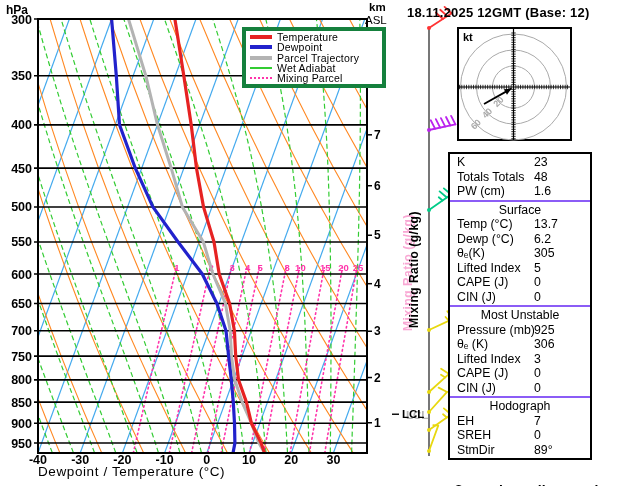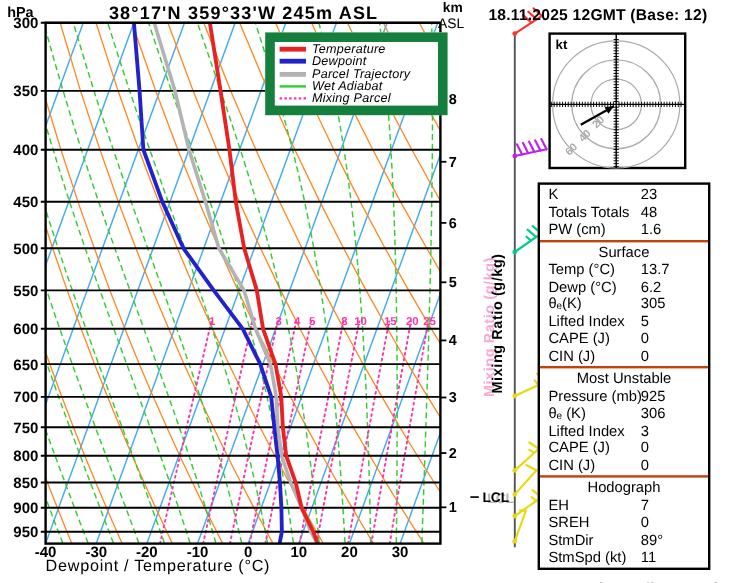--- a/index.html
+++ b/index.html
@@ -5,32 +5,32 @@
   html,body{margin:0;padding:0;width:629px;height:486px;overflow:hidden;background:#fff;
     font-family:"Liberation Sans",sans-serif;-webkit-font-smoothing:none;}
   #stage{position:relative;width:629px;height:486px;}
   #chart{position:absolute;left:0;top:0;z-index:1;}
   .ov{position:absolute;z-index:2;color:#000;white-space:nowrap;}
   #hpa-label{left:6px;top:3px;font-size:12px;font-weight:bold;}
   #main-title{left:38px;top:3px;width:330px;text-align:center;font-size:15px;font-weight:bold;letter-spacing:1px;}
   #km-label{left:369px;top:1px;font-size:11.5px;font-weight:bold;}
   #asl-label{left:365px;top:14px;font-size:11.5px;font-weight:normal;}
   #datetime{left:407px;top:5px;font-size:13px;font-weight:bold;letter-spacing:.2px;}
-  #legend{left:221px;top:27px;width:136px;background:#fff;border:8px solid #15803d;z-index:3;padding:1px 0;font-style:italic;}
+  #legend{left:242px;top:27px;width:136px;background:#fff;border:4px solid #15803d;z-index:3;padding:1px 0;}
   .leg-row{display:flex;align-items:center;height:10.3px;}
   .leg-swatch{width:22px;margin-left:4px;flex:none;border-top-style:solid;}
   .leg-label{margin-left:5px;font-size:10.5px;letter-spacing:.2px;line-height:10px;}
   #mix-label-black{left:407px;top:352px;width:165px;text-align:center;font-size:12px;font-weight:bold;letter-spacing:.5px;
     transform:rotate(-90deg);transform-origin:0 0;}
   #mix-label-pink{left:401px;top:355px;width:165px;text-align:center;font-size:12px;font-weight:bold;letter-spacing:.5px;
     transform:rotate(-90deg);transform-origin:0 0;color:#f9a8d4;z-index:1;}
   #xaxis-title{left:38px;top:464px;width:330px;font-size:13.5px;letter-spacing:.6px;}
   #copyright{left:428px;top:461px;width:200px;text-align:center;font-size:14px;font-weight:bold;margin-top:22px;}
   #datatable{left:448px;top:152px;width:140px;border:2px solid #000;background:#fff;font-size:12.3px;}
-  .tbl-section{border-top:2px solid #c2410c;padding:1px 0;}
+  .tbl-section{border-top:2px solid #8b5cf6;padding:1px 0;}
   .tbl-section:first-child{border-top:none;}
   .tbl-header{text-align:center;height:14.5px;line-height:14.5px;}
   .tbl-row{position:relative;height:14.5px;line-height:14.5px;}
   .tbl-label{margin-left:7px;}
   .tbl-value{position:absolute;left:84px;top:0;}
 </style>
 </head>
 <body>
 
 <div id="stage">
@@ -348,21 +348,20 @@
         <line x1="565.2" y1="84.8" x2="565.2" y2="89.2" stroke="#000" stroke-width="0.8"></line>
         <line x1="511.3" y1="138.7" x2="515.7" y2="138.7" stroke="#000" stroke-width="0.8"></line>
         <line x1="567.55" y1="84.8" x2="567.55" y2="89.2" stroke="#000" stroke-width="0.8"></line>
         <line x1="484" y1="104" x2="511.5" y2="88.5" stroke="#000" stroke-width="1.8"></line>
         <polygon points="511.5,88.5 506.9731763383557,94.72477851303782 503.83069273279153,89.14940437413372" fill="#000"></polygon>
         <text x="463" y="41" font-family="&quot;Liberation Sans&quot;,sans-serif" font-size="11" font-weight="bold">kt</text>
       </g>
     </svg>
 
   <div class="ov" id="hpa-label">hPa</div>
-  <div class="ov" id="main-title">38°17'N 359°33'W 245m ASL</div>
   <div class="ov" id="km-label">km</div>
   <div class="ov" id="asl-label">ASL</div>
   <div class="ov" id="datetime">18.11.2025 12GMT (Base: 12)</div>
 
   <div class="ov" id="legend">
       <div class="leg-row">
         <span class="leg-swatch" style="border-top-color: rgb(230, 34, 34); border-top-width: 4px;"></span>
         <span class="leg-label">Temperature</span>
       </div>
       <div class="leg-row">
@@ -409,18 +408,17 @@
         <div class="tbl-row"><span class="tbl-label">θₑ (K)</span><span class="tbl-value">306</span></div>
         <div class="tbl-row"><span class="tbl-label">Lifted Index</span><span class="tbl-value">3</span></div>
         <div class="tbl-row"><span class="tbl-label">CAPE (J)</span><span class="tbl-value">0</span></div>
         <div class="tbl-row"><span class="tbl-label">CIN (J)</span><span class="tbl-value">0</span></div>
       </div>
       <div class="tbl-section">
         <div class="tbl-header">Hodograph</div>
         <div class="tbl-row"><span class="tbl-label">EH</span><span class="tbl-value">7</span></div>
         <div class="tbl-row"><span class="tbl-label">SREH</span><span class="tbl-value">0</span></div>
         <div class="tbl-row"><span class="tbl-label">StmDir</span><span class="tbl-value">89°</span></div>
-        <div class="tbl-row"><span class="tbl-label">StmSpd (kt)</span><span class="tbl-value">11</span></div>
       </div>
     </div>
 
   <div class="ov" id="copyright">© weatheronline.co.uk</div>
 </div>
 
 </body></html>

